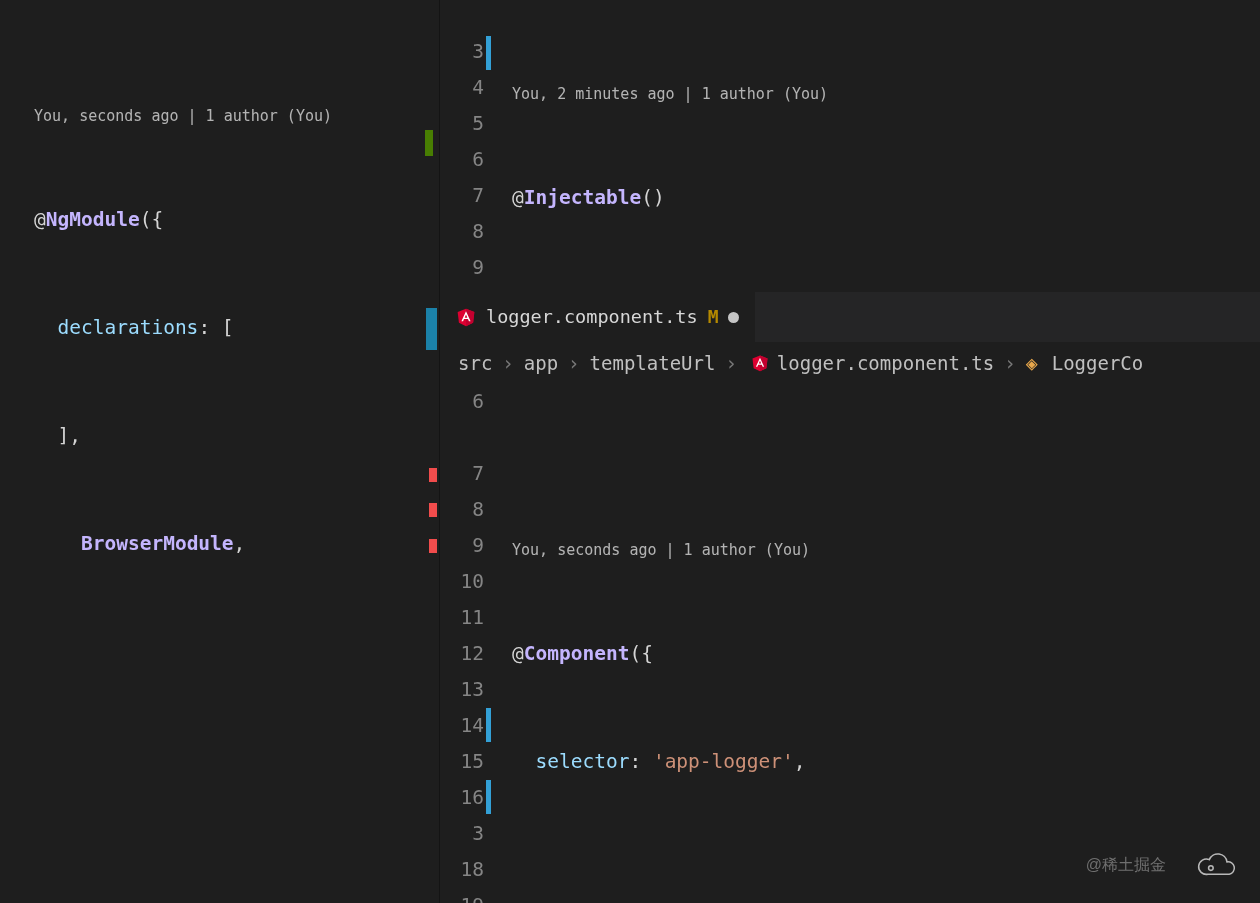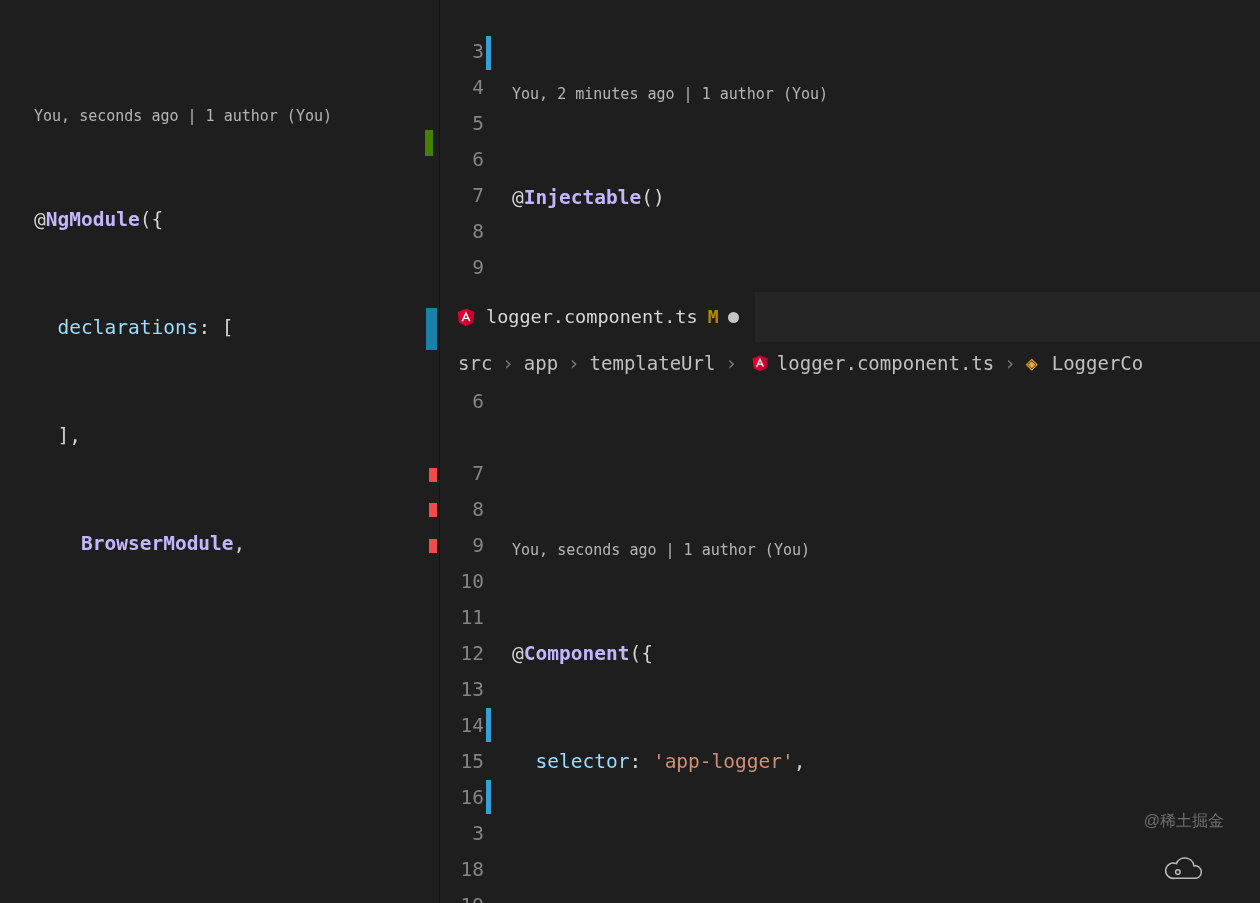--- a/index.html
+++ b/index.html
@@ -111,29 +111,28 @@
   .bc-item { color: #c0c0c0; }
   .bc-class-icon { color: #e9a84c; font-size: 20px; }
   .line-mark {
     position: absolute;
     width: 5px;
     background: #33a0d6;
     left: 46px;
   }
   .watermark {
     position: absolute;
-    right: 36px;
+    right: 20px;
     bottom: 20px;
     color: #6f6f6f;
     font-size: 16px;
     font-family: sans-serif;
     display: flex;
     align-items: center;
-    gap: 16px;
-    flex-direction: column;
+    gap: 28px;
   }
   .cloud-icon { width: 46px; height: 28px; }
 </style>
 </head>
 <body>
 
 <div class="pane left-pane">
   <div class="code" style="top:0">
     <div class="codelens" style="margin-top:22px;">You, seconds ago | 1 author (You)</div>
     <div><span class="t-dec">@</span><span class="t-type">NgModule</span><span class="t-punc">({</span></div>

